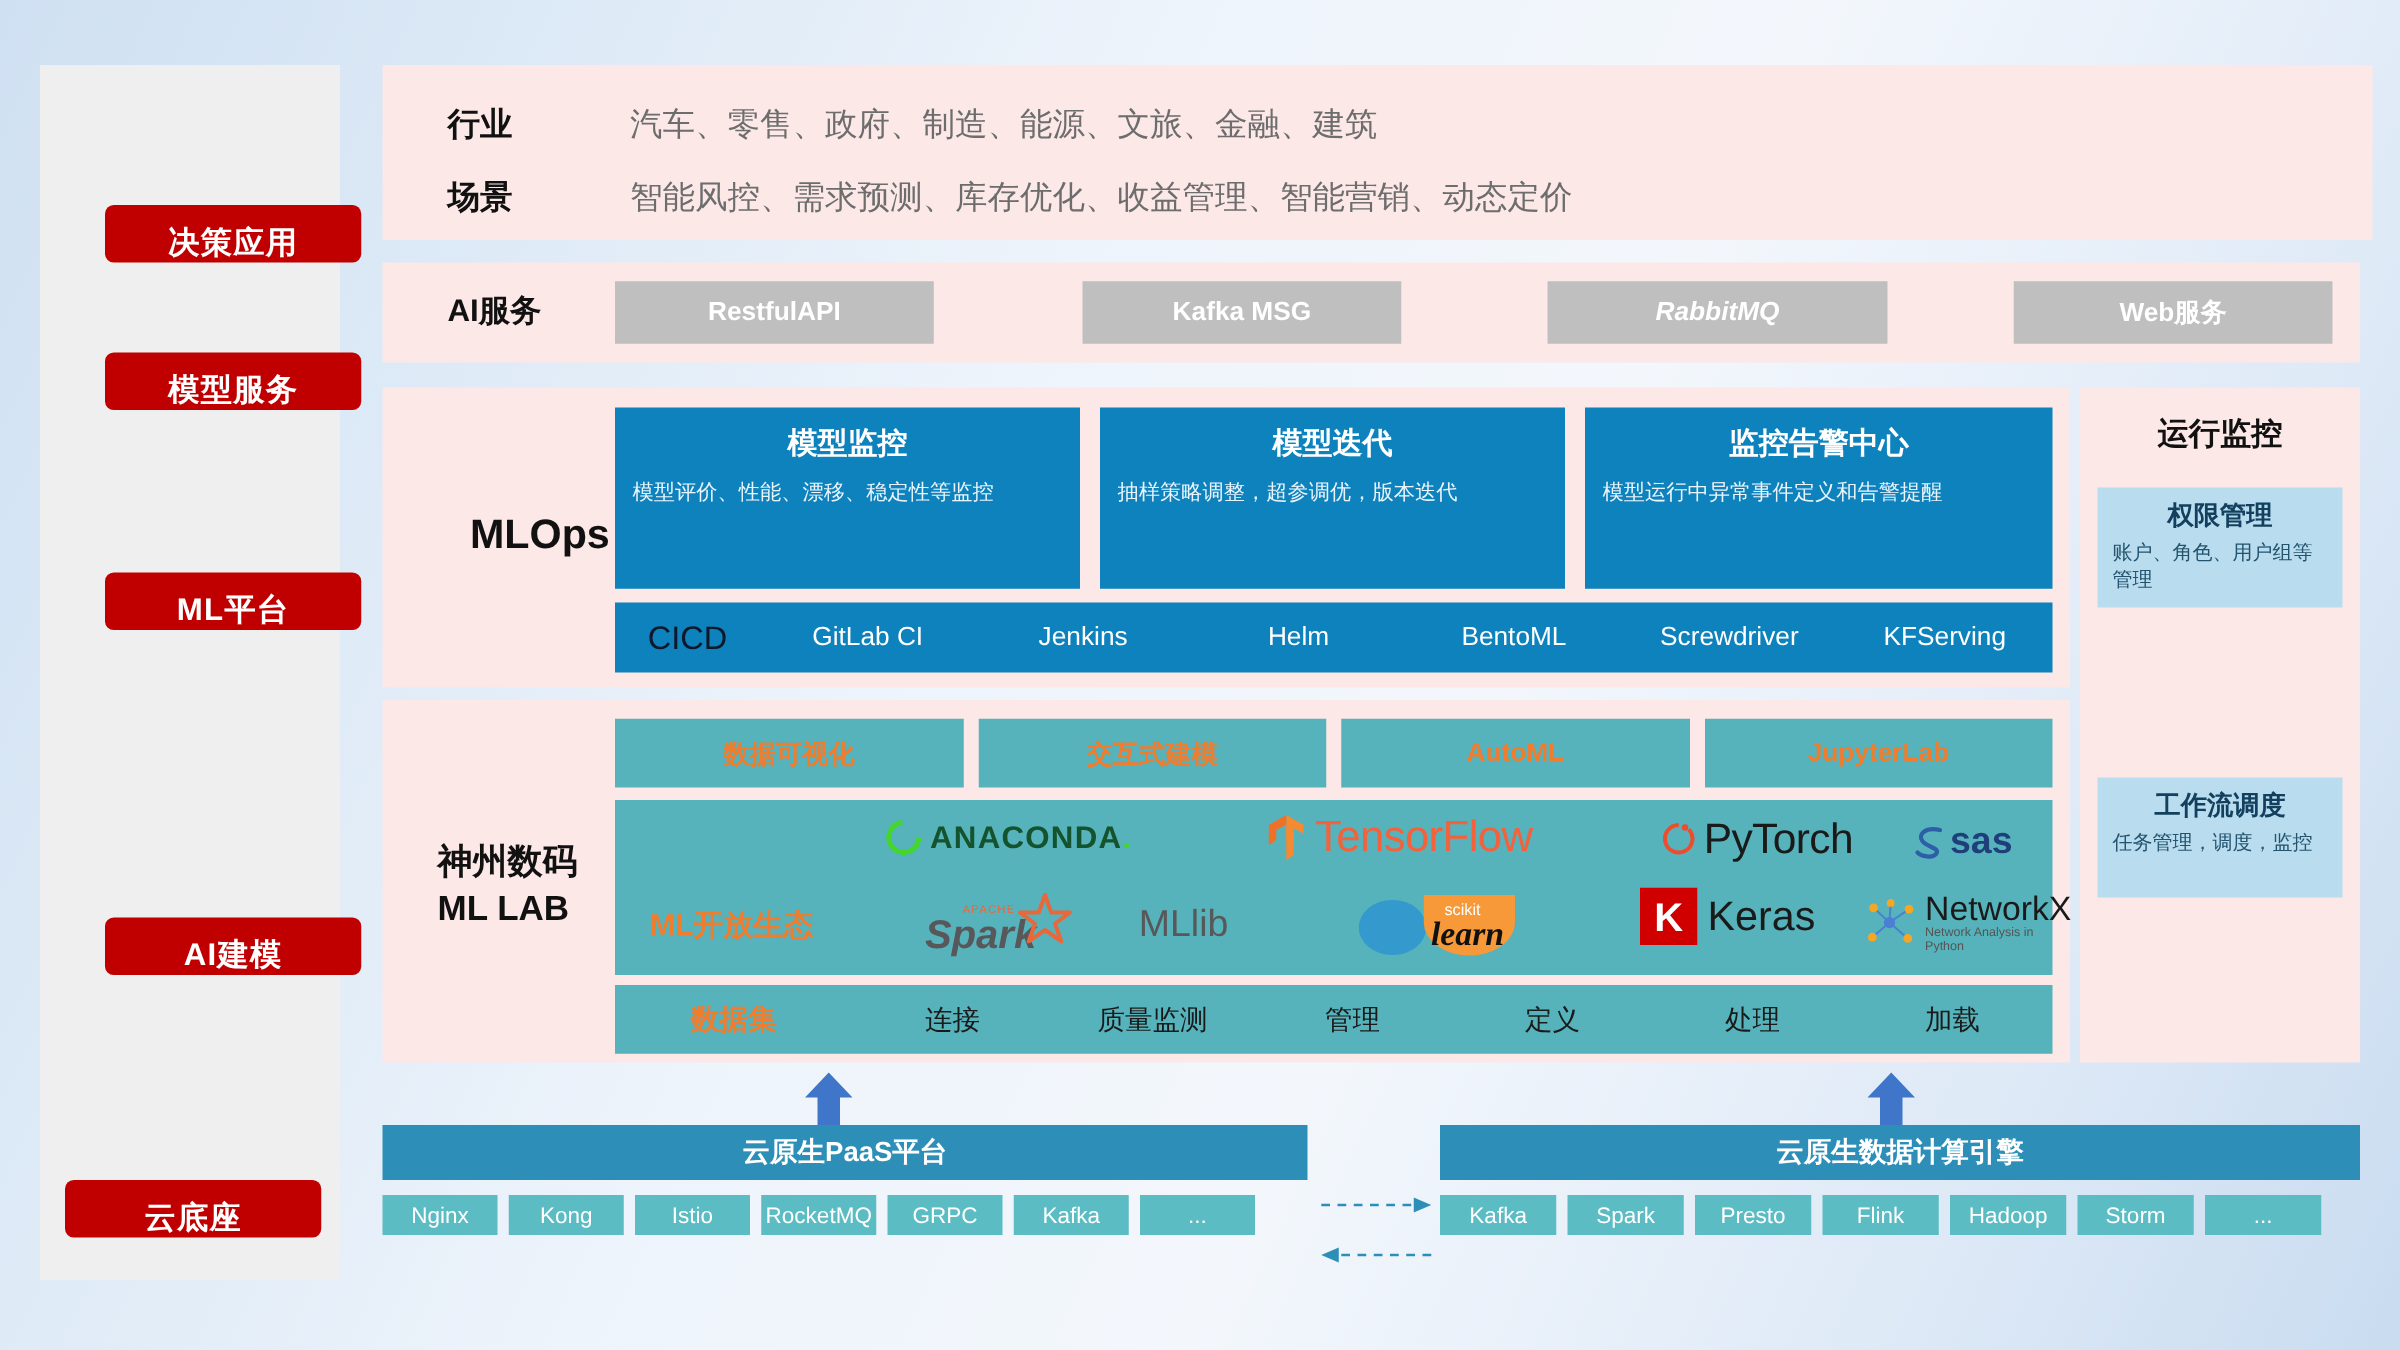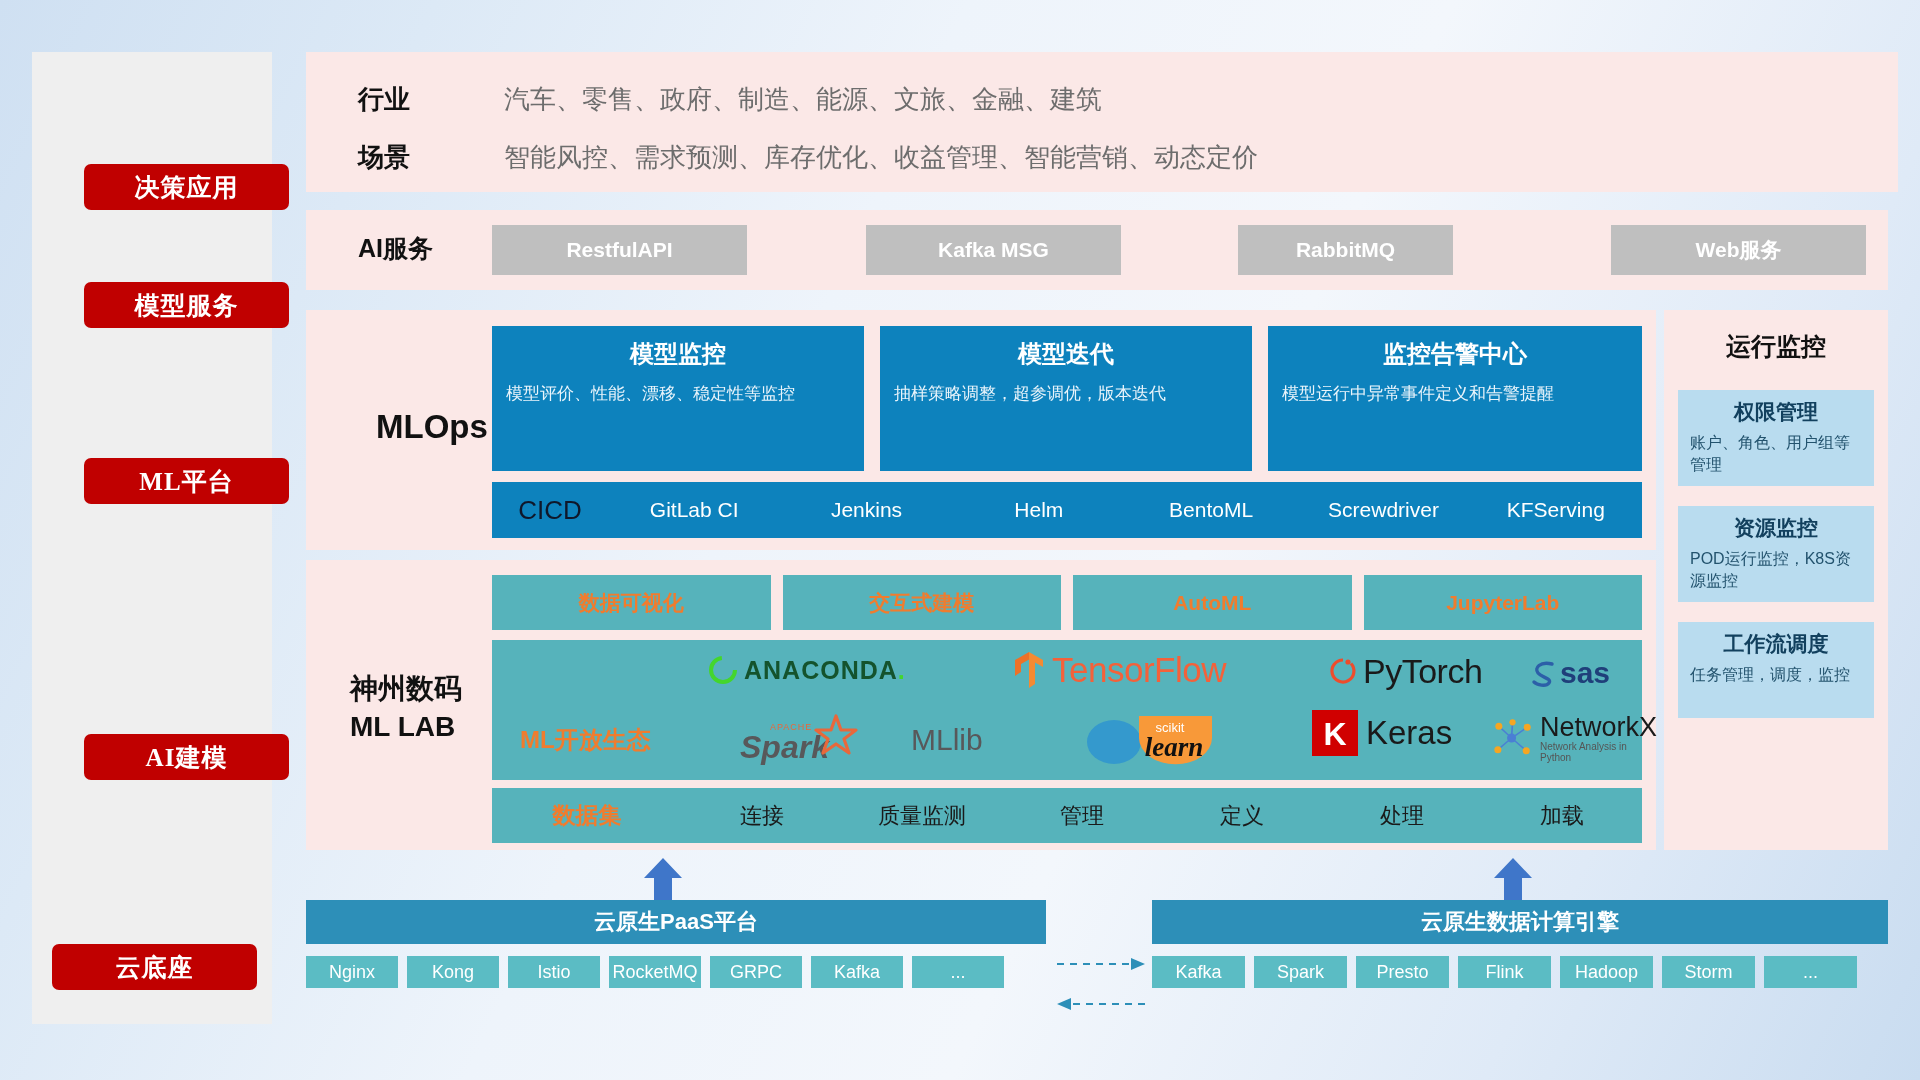--- a/index.html
+++ b/index.html
@@ -7,21 +7,21 @@
     width:1920px;height:1080px;
     font-family:"Liberation Sans","DejaVu Sans",sans-serif;
     background:linear-gradient(115deg,#cfe0f2 0%,#dce9f6 18%,#eef4fb 40%,#f3f7fc 60%,#dfeaf7 82%,#c9dcf0 100%);
     overflow:hidden;
   }
   .canvas{position:absolute;left:0;top:0;width:1920px;height:1080px;}
 
   
   .rail{position:absolute;left:32px;top:52px;width:240px;height:972px;background:#efefef;}
   .pill{position:absolute;left:52px;width:205px;height:46px;background:#c00000;border-radius:7px;
-        color:#fff;font-size:25px;font-weight:bold;display:flex;align-items:center;justify-content:center;letter-spacing:1px;font-family:Liberation Serif, serif;}
+        color:#fff;font-size:25px;font-weight:bold;display:flex;align-items:flex-end;justify-content:center;letter-spacing:1px;}
   .pill.p0{top:112px;}
   .pill.p1{top:230px;}
   .pill.p2{top:406px;}
   .pill.p3{top:682px;}
   .pill.p4{top:944px;}
 
   
   .band{position:absolute;left:306px;background:#fbe8e7;}
 
   
@@ -108,21 +108,21 @@
     <div class="rowlbl r0">行业</div>
     <div class="rowtxt r0">汽车、零售、政府、制造、能源、文旅、金融、建筑</div>
     <div class="rowlbl r1">场景</div>
     <div class="rowtxt r1">智能风控、需求预测、库存优化、收益管理、智能营销、动态定价</div>
   </div>
 
   <div class="band b2">
     <div class="lbl">AI服务</div>
     <div class="chip" style="left:186px;width:255px;">RestfulAPI</div>
     <div class="chip" style="left:560px;width:255px;">Kafka MSG</div>
-    <div class="chip" style="left:932px;width:215px;">RabbitMQ</div>
+    <div class="chip" style="left:932px;width:272px;font-style:italic;">RabbitMQ</div>
     <div class="chip" style="left:1305px;width:255px;">Web服务</div>
   </div>
 
   <div class="band b3">
     <div class="lbl">MLOps</div>
 
     <div class="mlbox" style="left:186px;width:372px;">
       <h4>模型监控</h4>
       <p>模型评价、性能、漂移、稳定性等监控</p>
     </div>
@@ -255,24 +255,20 @@
       <div class="it">加载</div>
     </div>
   </div>
 
   <div class="rmon">
     <h3>运行监控</h3>
     <div class="mcard m0">
       <h5>权限管理</h5>
       <p>账户、角色、用户组等管理</p>
     </div>
-    <div class="mcard m1">
-      <h5>资源监控</h5>
-      <p>POD运行监控，K8S资源监控</p>
-    </div>
     <div class="mcard m2">
       <h5>工作流调度</h5>
       <p>任务管理，调度，监控</p>
     </div>
   </div>
 
   <svg style="position:absolute;left:640px;top:856px;" width="46" height="46">
     <polygon points="23,2 42,22 32,22 32,44 14,44 14,22 4,22" fill="#3f76c9"></polygon>
   </svg>
   <svg style="position:absolute;left:1490px;top:856px;" width="46" height="46">

